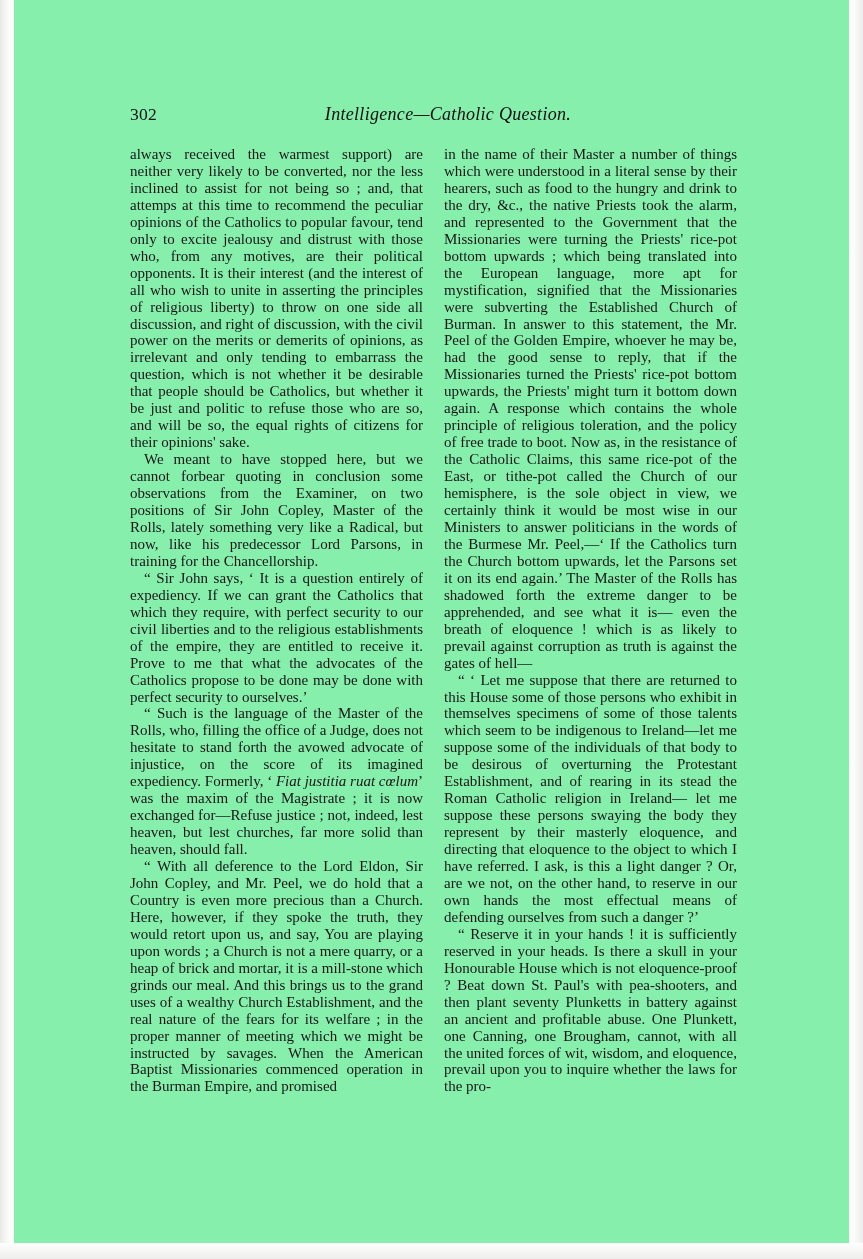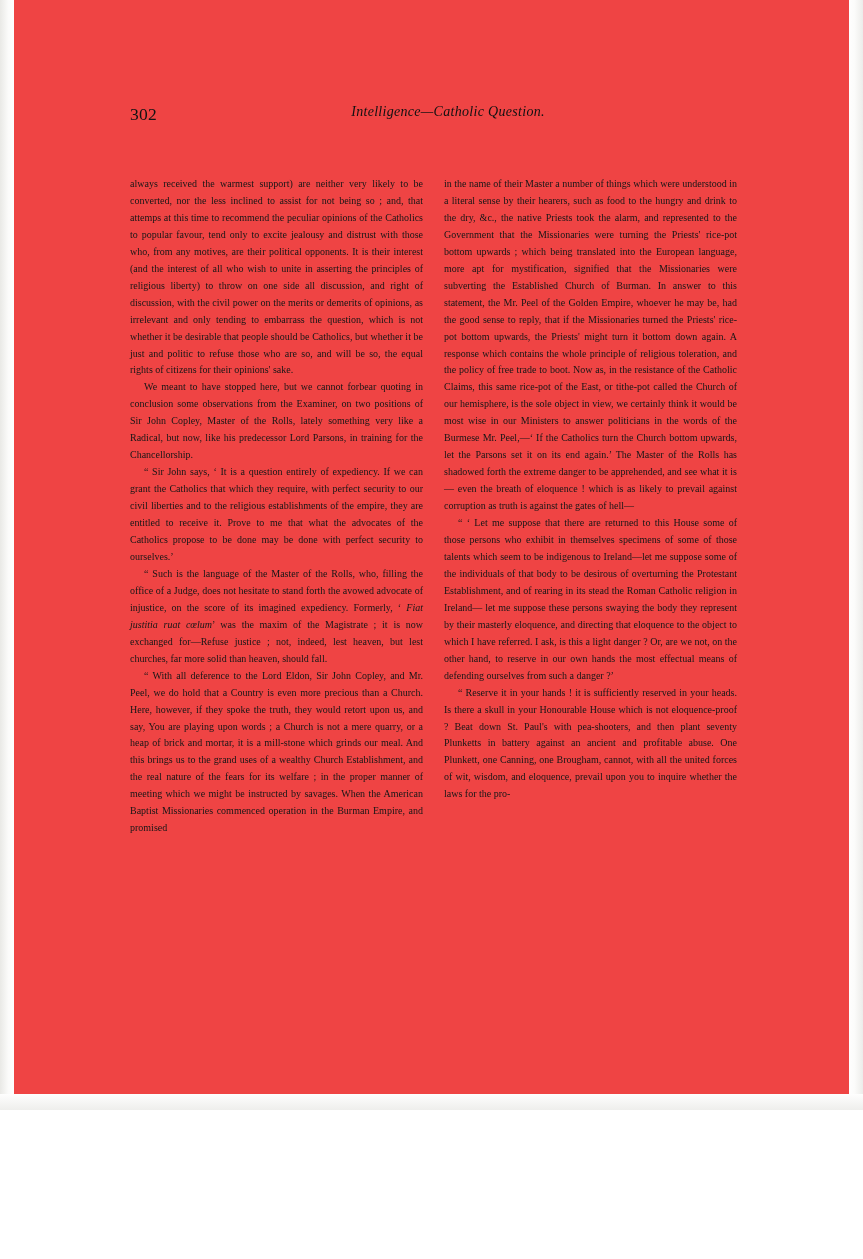--- a/index.html
+++ b/index.html
@@ -7,23 +7,23 @@
     margin: 0;
     padding: 0;
     background: #ffffff;
   }
   body {
     font-family: "Liberation Serif", "DejaVu Serif", serif;
   }
   .page {
     position: relative;
     width: 863px;
-    height: 1110px;
+    height: 1259px;
     margin: 0 auto;
-    background: #ef4444;
+    background: #86efac;
     overflow: hidden;
     box-sizing: border-box;
   }
   
   .scan-edge-left {
     position: absolute;
     left: 0; top: 0; bottom: 0;
     width: 14px;
     background: linear-gradient(to right, #e9e9e6 0%, #fbfbfa 60%, #fefefe 100%);
     pointer-events: none;
@@ -58,42 +58,41 @@
     letter-spacing: 0.2px;
     color: #171717;
   }
   .head-title {
     position: absolute;
     left: 0;
     right: 0;
     top: 0;
     text-align: center;
     font-style: italic;
-    font-size: 14px;
+    font-size: 18px;
     letter-spacing: 0.3px;
     color: #151515;
     padding-left: 36px;
   }
 
   .columns {
     position: absolute;
     left: 130px;
     top: 146px;
     width: 608px;
     display: flex;
     gap: 21px;
   }
   .col {
     width: 293px;
-    font-size: 10px;
+    font-size: 15px;
     line-height: 16.95px;
     text-align: justify;
     text-justify: inter-word;
     color: #1a1a1a;
-    margin-top: 30px;
     -webkit-font-smoothing: none;
   }
   .col p {
     margin: 0;
     text-indent: 0;
     hyphens: none;
   }
   .col p.ind {
     text-indent: 14px;
   }

